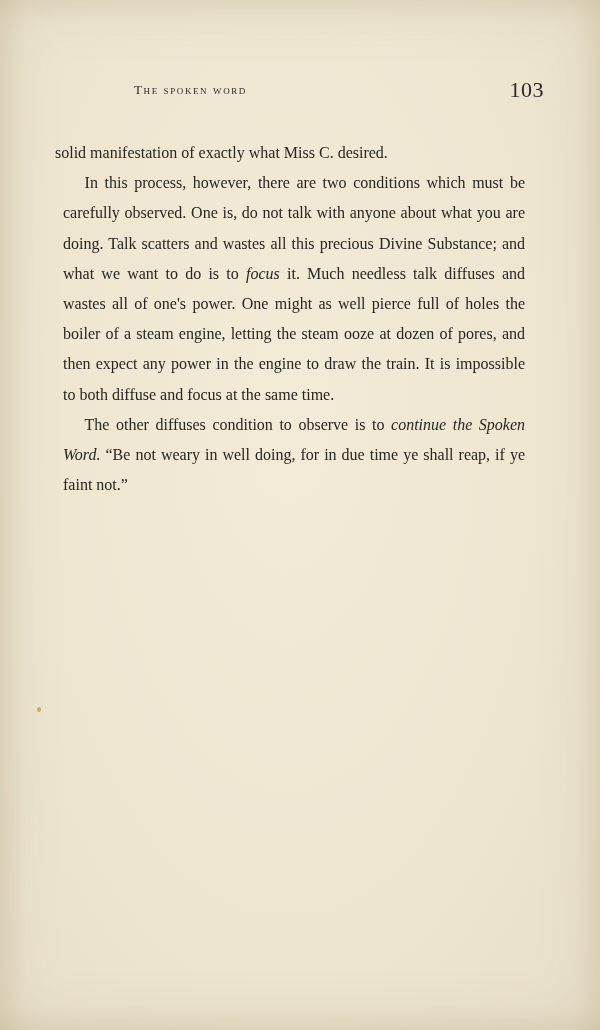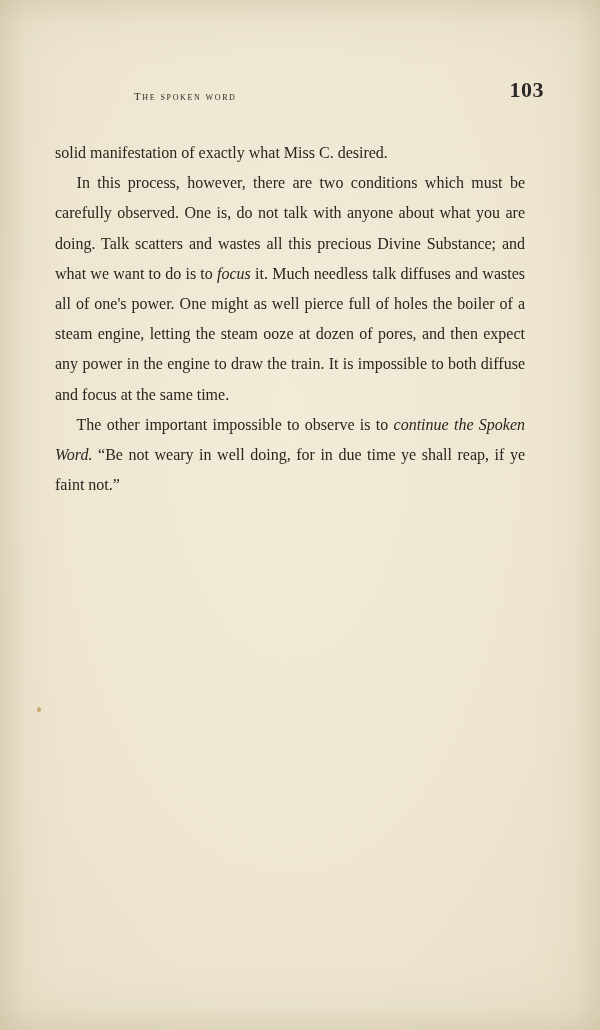--- a/index.html
+++ b/index.html
@@ -32,56 +32,56 @@
   .header {
     position: absolute;
     top: 82px;
     left: 56px;
     right: 56px;
     height: 28px;
   }
   .running-head {
     position: absolute;
     left: 78px;
-    top: 8px;
-    font-size: 11px;
+    top: 0;
+    font-size: 13px;
     letter-spacing: 1.6px;
     color: #2b2a26;
     font-variant: small-caps;
     text-transform: lowercase;
     white-space: nowrap;
   }
   .running-head::first-letter {
     text-transform: uppercase;
   }
   .folio {
     position: absolute;
     right: 0;
     top: -5px;
     font-size: 22px;
     color: #2b2a26;
     letter-spacing: 0.5px;
-    font-weight: bold;
   }
   .body-text {
     position: absolute;
     top: 138px;
     left: 55px;
     width: 470px;
     font-size: 16px;
     line-height: 30.2px;
     color: #27261f;
     text-align: justify;
     text-justify: inter-word;
   }
   .body-text p {
     margin: 0;
   }
   .body-text p.indent {
     text-indent: 1.35em;
+    margin-left: 8px;
   }
   .body-text i {
     font-style: italic;
   }
   .speck {
     position: absolute;
     left: 37px;
     top: 707px;
     width: 4px;
     height: 5px;
@@ -103,18 +103,18 @@
   <div class="page-texture"></div>
 
   <div class="header">
     <div class="running-head">The Spoken Word</div>
     <div class="folio">103</div>
   </div>
 
   <div class="body-text" id="body-text">
       <p class=""><span>solid manifestation of exactly what Miss C. desired.</span></p>
       <p class="indent"><span>In this process, however, there are two conditions which must be carefully observed.  One is, do not talk with anyone about what you are doing.  Talk scatters and wastes all this precious Divine Substance; and what we want to do is to </span><i>focus</i><span> it.  Much needless talk diffuses and wastes all of one's power.  One might as well pierce full of holes the boiler of a steam engine, letting the steam ooze at dozen of pores, and then expect any power in the engine to draw the train.  It is impossible to both diffuse and focus at the same time.</span></p>
-      <p class="indent"><span>The other important impossible to observe is to </span><i>continue the Spoken Word.</i><span>  “Be not weary in well doing, for in due time ye shall reap, if ye faint not.”</span></p>
+      <p class="indent"><span>The other diffuses condition to observe is to </span><i>continue the Spoken Word.</i><span>  “Be not weary in well doing, for in due time ye shall reap, if ye faint not.”</span></p>
     </div>
 
   <div class="speck"></div>
   <div class="edge-shadow"></div>
 </div>
 
 </body></html>

